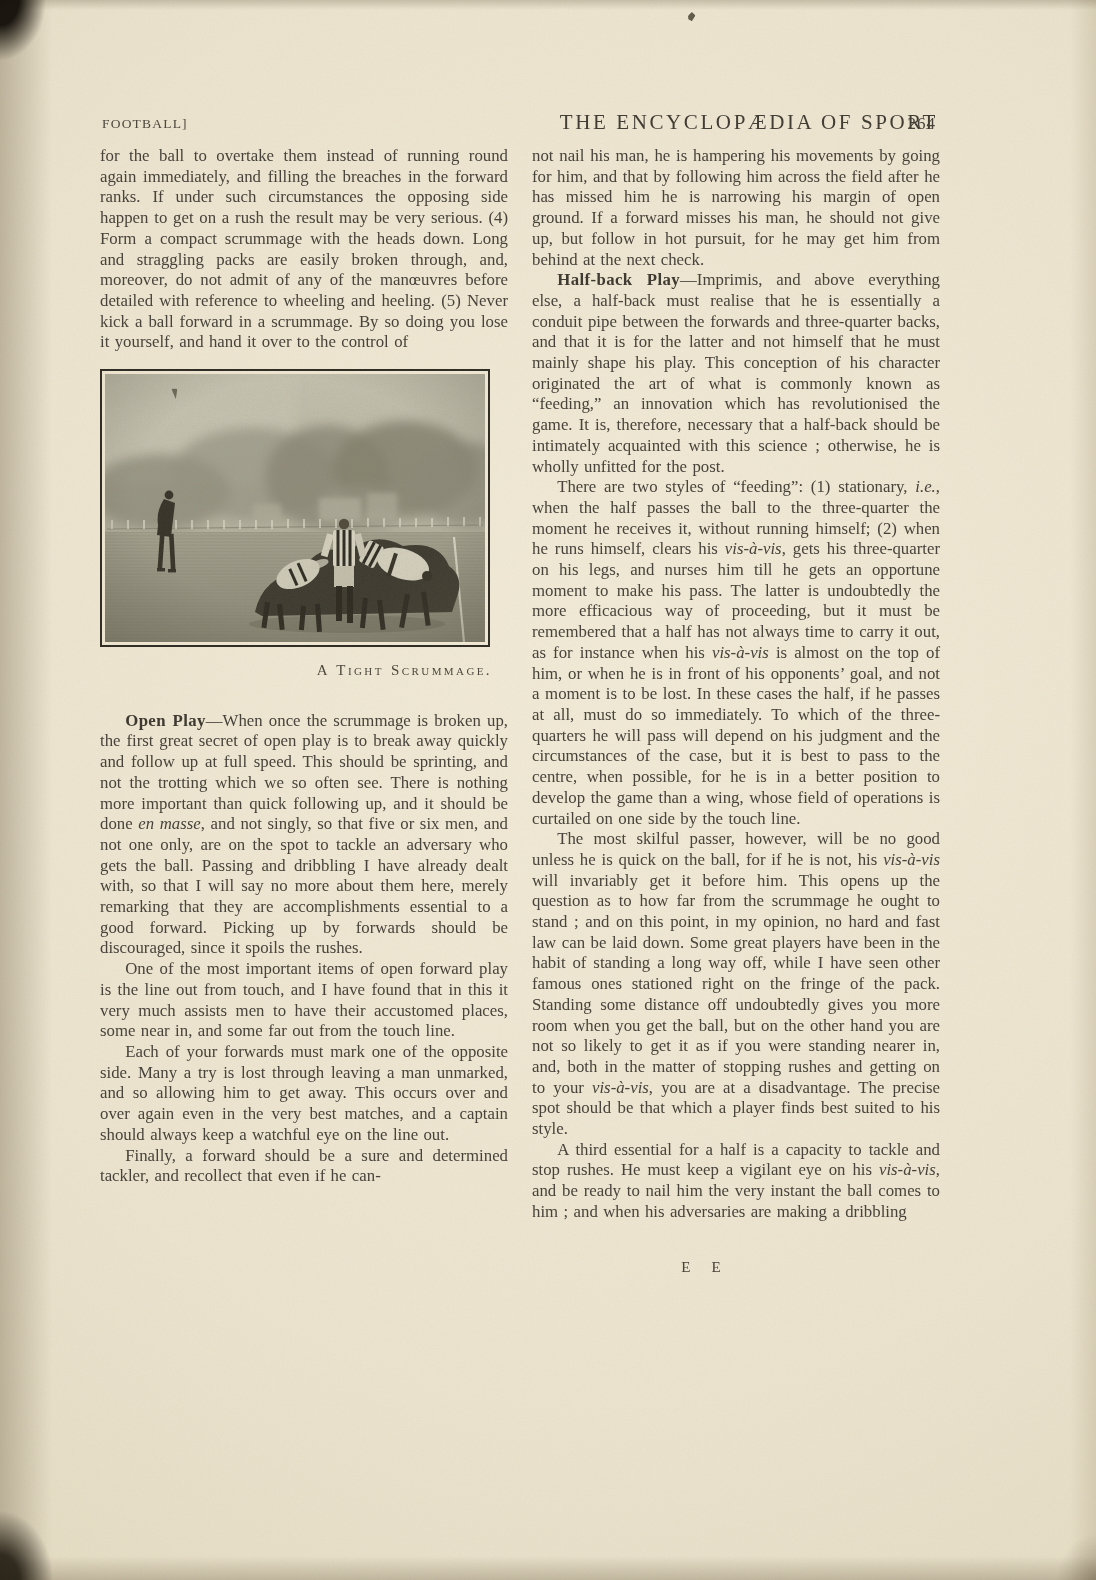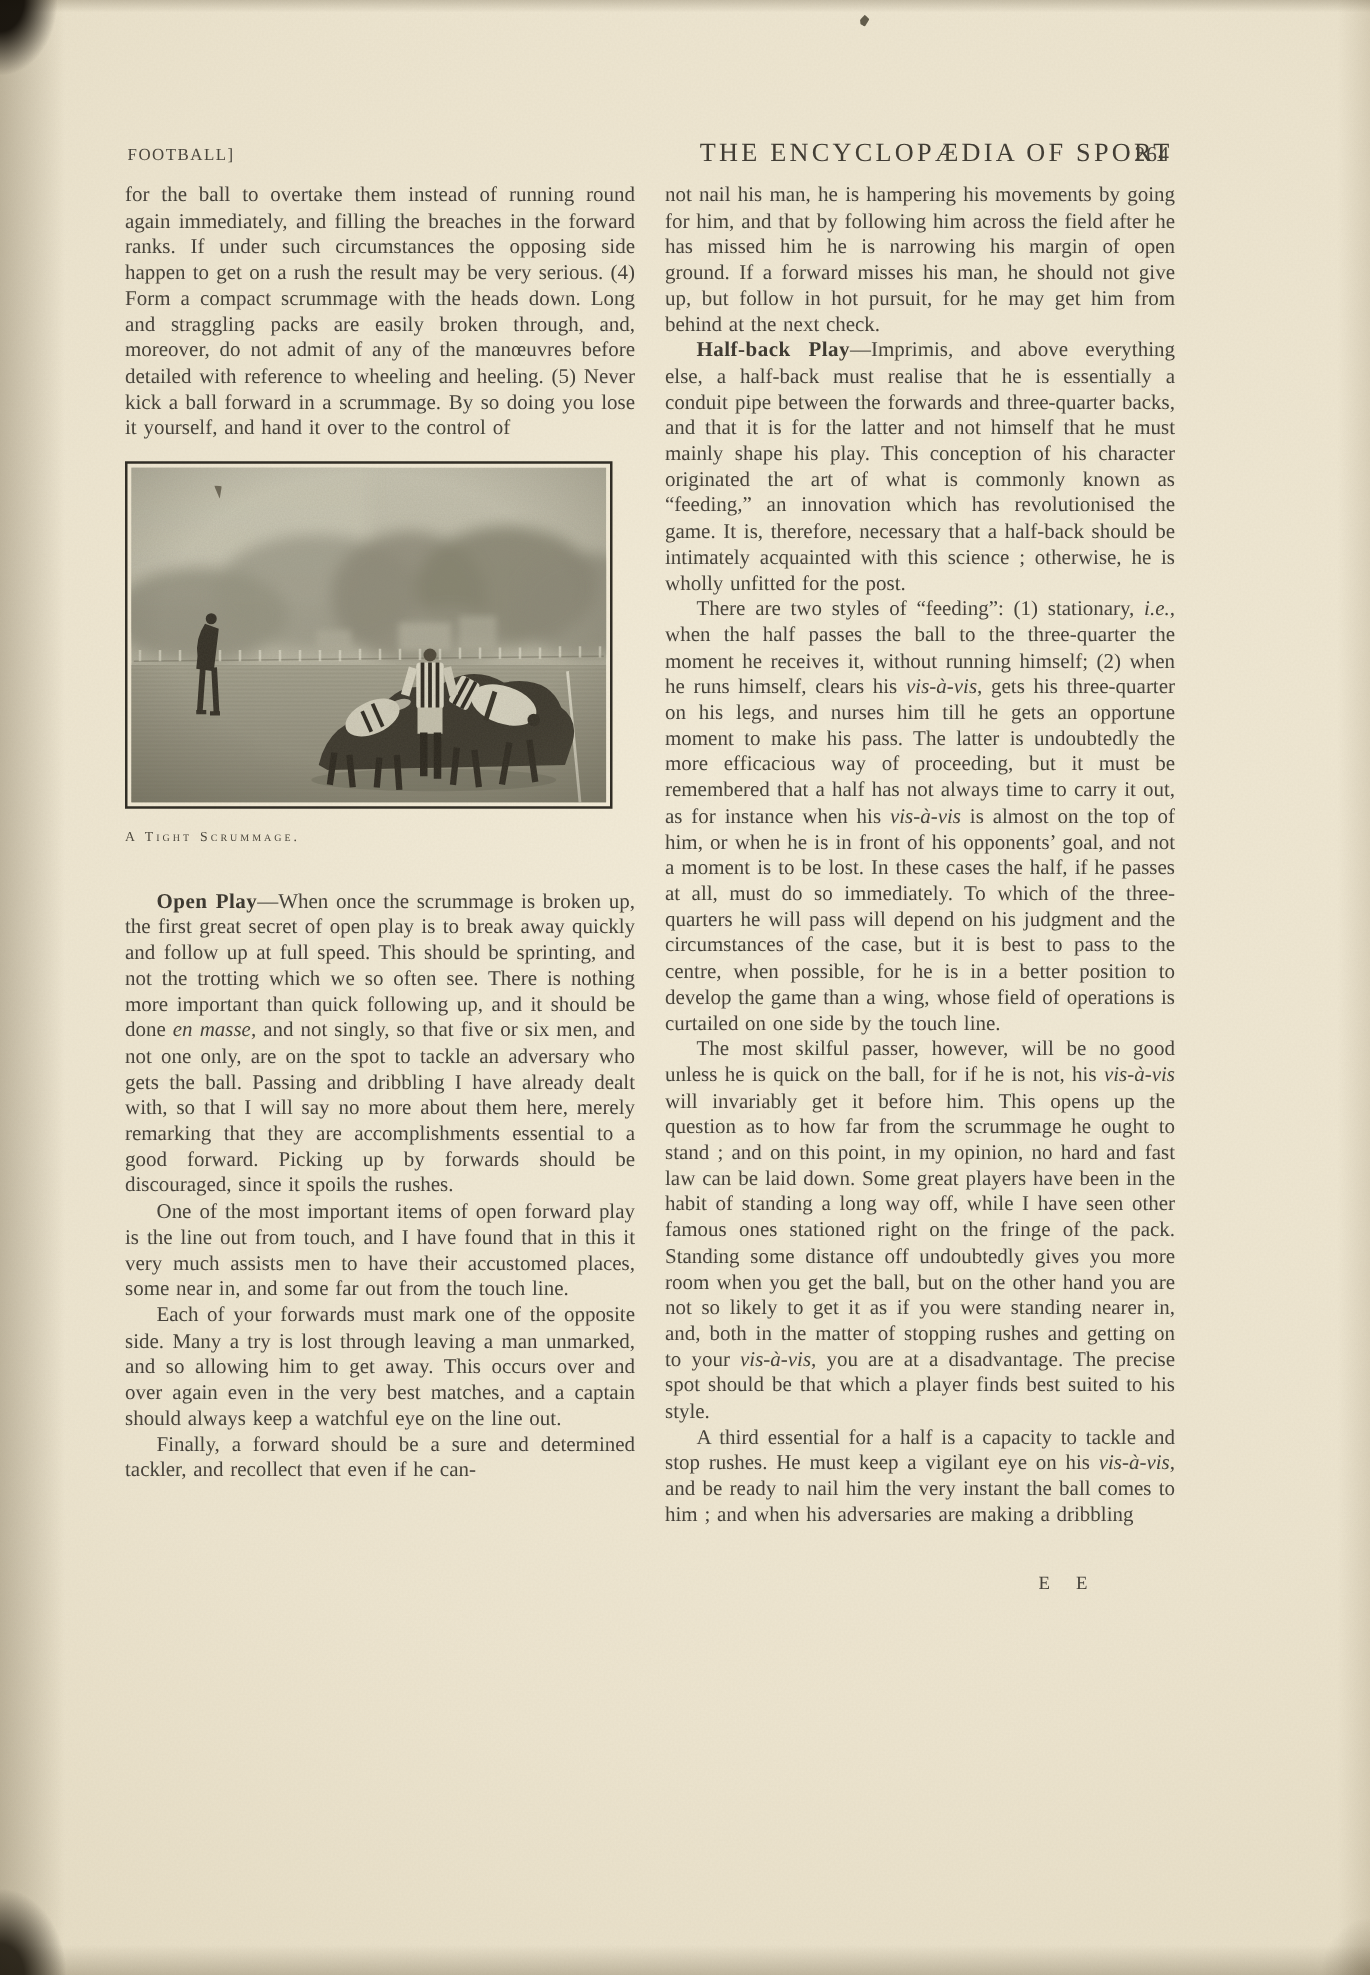--- a/index.html
+++ b/index.html
@@ -47,24 +47,24 @@
   .col{width:408px;font-size:16.8px;line-height:20.7px;text-align:justify;word-spacing:1.2px;}
   .col p{margin:0;text-indent:1.5em;}
   .col p.cont{text-indent:0;}
   .lead{font-weight:bold;letter-spacing:.4px;color:#3d3931;}
   .ital{font-style:italic;}
 
   
   figure{margin:16px 0 30px 0;width:392px;}
   .photo-frame{border:2px solid #2f2c25;padding:3px;width:380px;background:transparent;}
   .photo-frame svg{display:block;}
-  figcaption{margin-top:13px;text-align:left;font-variant:small-caps;
-    font-size:11px;letter-spacing:2.4px;color:#4c483e;text-indent:0;}
-
-  .sig{margin-top:34px;text-align:right;padding-right:62px;font-size:15px;letter-spacing:8px;color:#45413a;}
+  figcaption{margin-top:13px;text-align:right;font-variant:small-caps;
+    font-size:15px;letter-spacing:2.4px;color:#4c483e;text-indent:0;}
+
+  .sig{margin-top:34px;text-align:center;padding-right:62px;font-size:15px;letter-spacing:8px;color:#45413a;}
 
   .grain{position:absolute;left:0;top:0;pointer-events:none;opacity:.06;}
 </style>
 </head>
 <body>
 
 <div class="page">
 
   <div class="header">
     <span class="header-left">FOOTBALL]</span>

